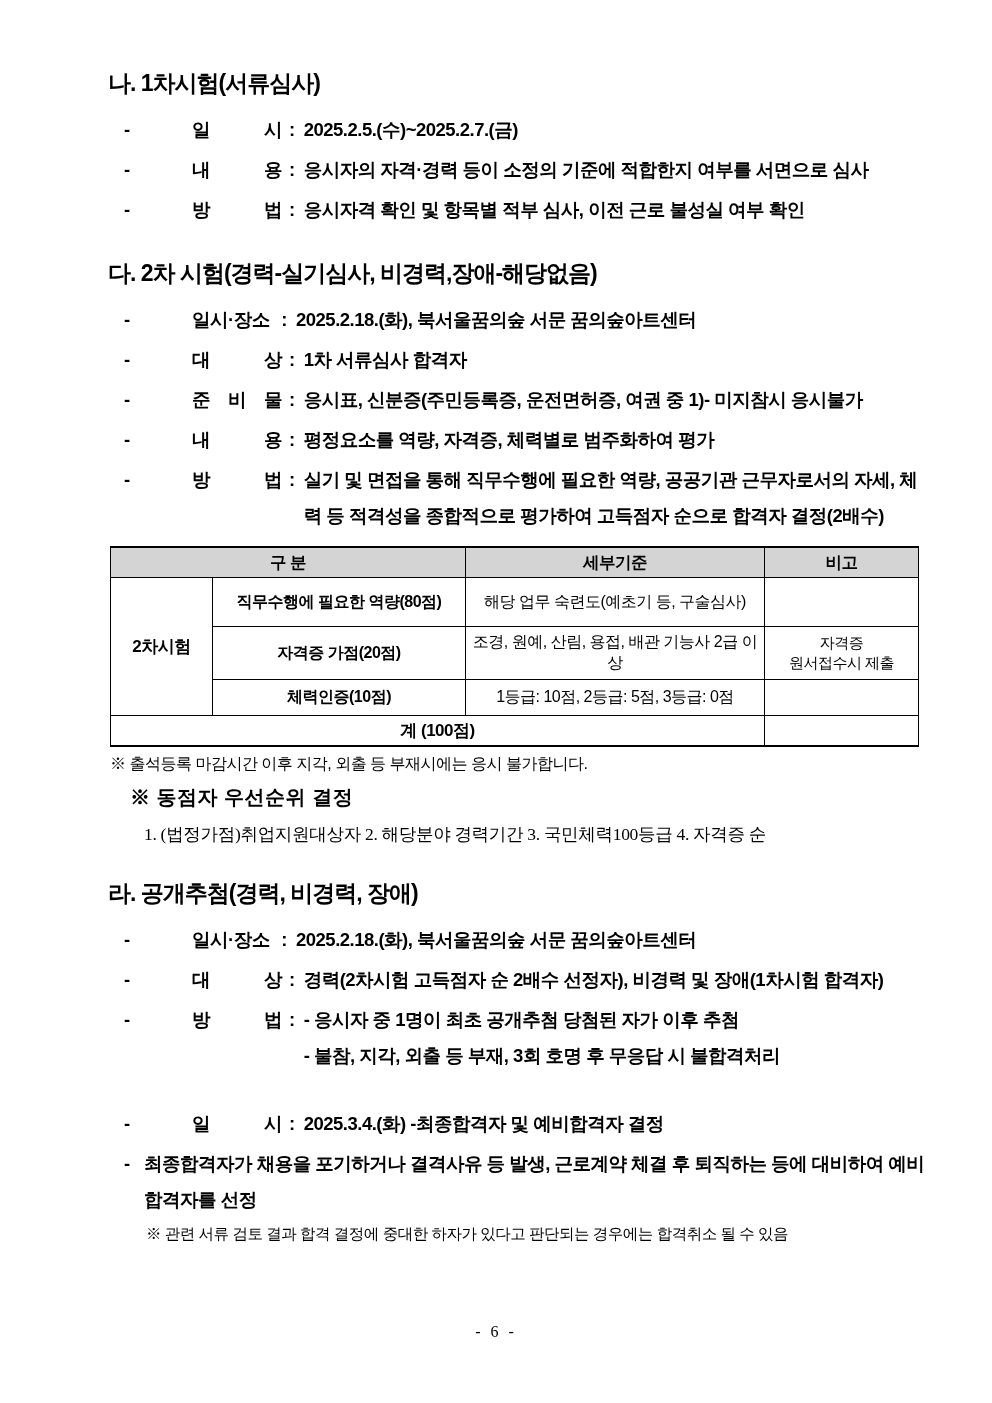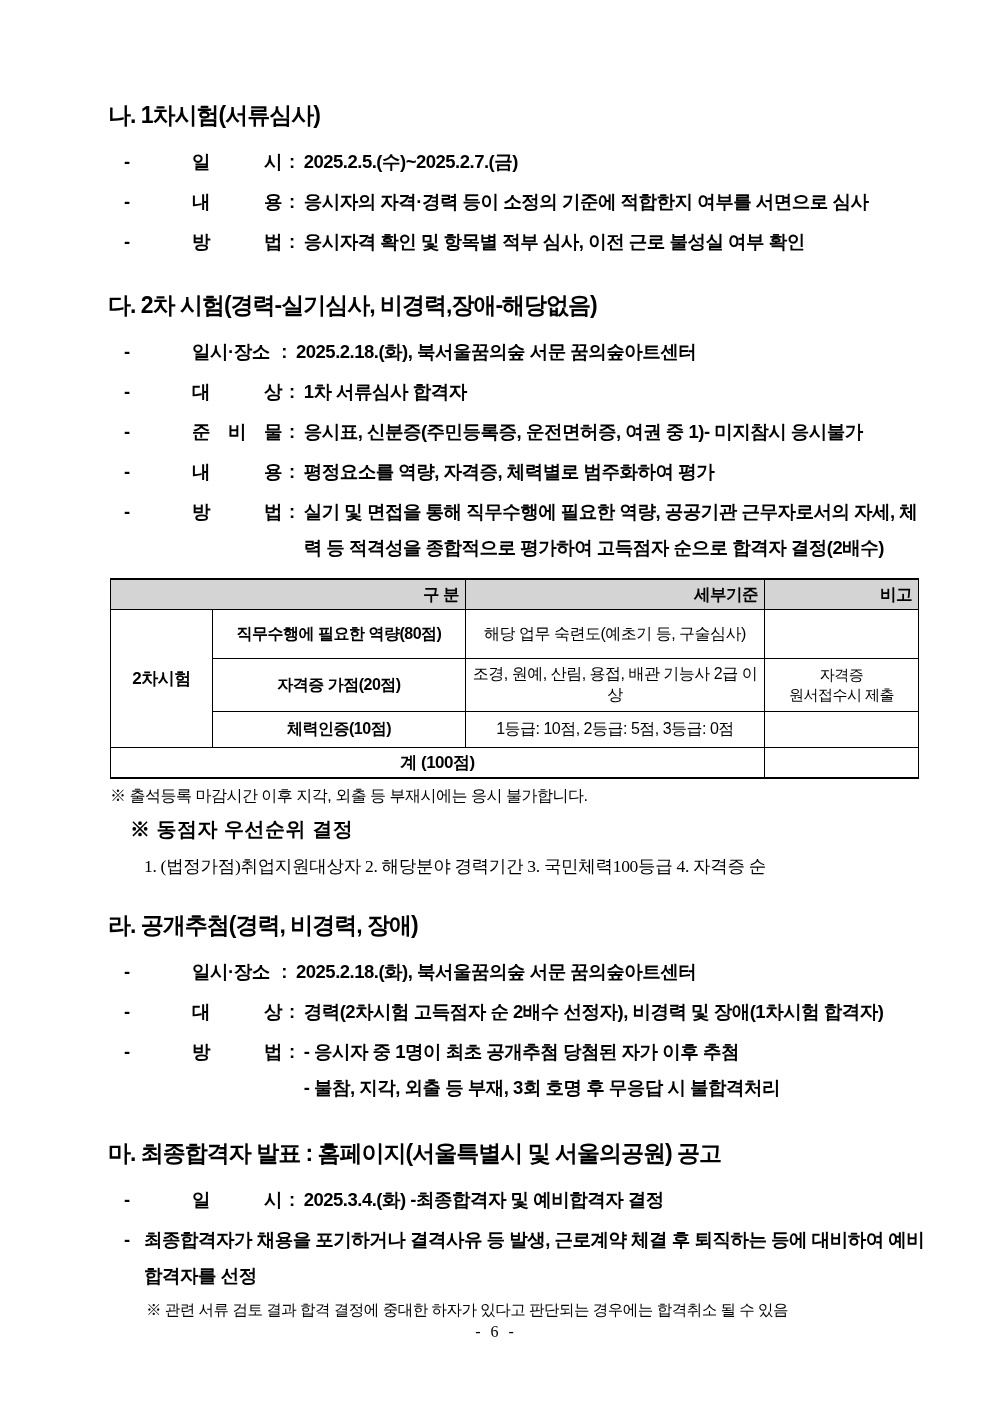--- a/index.html
+++ b/index.html
@@ -3,21 +3,21 @@
 <meta charset="utf-8">
 <style>
   html,body{margin:0;padding:0;background:#fff;}
   .page{
     position:relative;
     width:992px;height:1403px;
     box-sizing:border-box;
     background:#ffffff;
     color:#000;
     font-family:"Liberation Sans",sans-serif;
-    padding:100px 64px 0 108px;
+    padding:68px 64px 0 108px;
     overflow:hidden;
   }
   .heading{
     font-size:23px;font-weight:800;letter-spacing:-1px;
     margin:0 0 14px 0;line-height:30px;
   }
   .sect{margin:0 0 30px 0;}
   .items{margin-left:16px;}
   .item{
     display:flex;align-items:flex-start;
@@ -33,21 +33,21 @@
   table.criteria{
     border-collapse:collapse;table-layout:fixed;width:808px;
     border:1px solid #000;border-top:2.5px solid #000;border-bottom:2.5px solid #000;
     font-size:15.5px;
   }
   table.criteria th,table.criteria td{
     border:1px solid #000;padding:1px 6px;vertical-align:middle;text-align:center;
     letter-spacing:-0.5px;
   }
   table.criteria thead th{
-    background:#d4d4d4;font-weight:700;font-size:16.5px;height:27px;text-align:right;
+    background:#d4d4d4;font-weight:700;font-size:16.5px;height:27px;
   }
   td.group{font-weight:700;font-size:17px;}
   td.name{font-weight:700;font-size:16px;}
   td.detail{text-align:left;padding-left:8px;font-weight:400;font-size:16px;}
   td.note{font-size:15px;font-weight:400;white-space:pre-line;line-height:20px;}
   tr.r1 td{height:46px;}
   tr.r2 td{height:50px;}
   tr.r3 td{height:33px;}
   tfoot td{border-top:2px solid #000;height:27px;}
   td.total{font-weight:700;font-size:17px;}
@@ -203,21 +203,20 @@
         <span class="dash">-</span>
         <span class="label">방　　　법</span>
         <span class="colon">:</span>
         <span class="text">- 응시자 중 1명이 최초 공개추첨 당첨된 자가 이후 추첨
 - 불참, 지각, 외출 등 부재, 3회 호명 후 무응답 시 불합격처리</span>
       </div>
     </div>
   </section>
 
   <section class="sect gap-lg">
-    <h2 class="heading">마. 최종합격자 발표 : 홈페이지(서울특별시 및 서울의공원) 공고</h2>
     <div class="items">
       <div class="item">
         <span class="dash">-</span>
         <span class="label">일　　　시</span>
         <span class="colon">:</span>
         <span class="text">2025.3.4.(화) -최종합격자 및 예비합격자 결정</span>
       </div>
       <div class="item">
         <span class="dash">-</span>
         <span class="text">최종합격자가 채용을 포기하거나 결격사유 등 발생, 근로계약 체결 후 퇴직하는 등에 대비하여 예비합격자를 선정</span>

